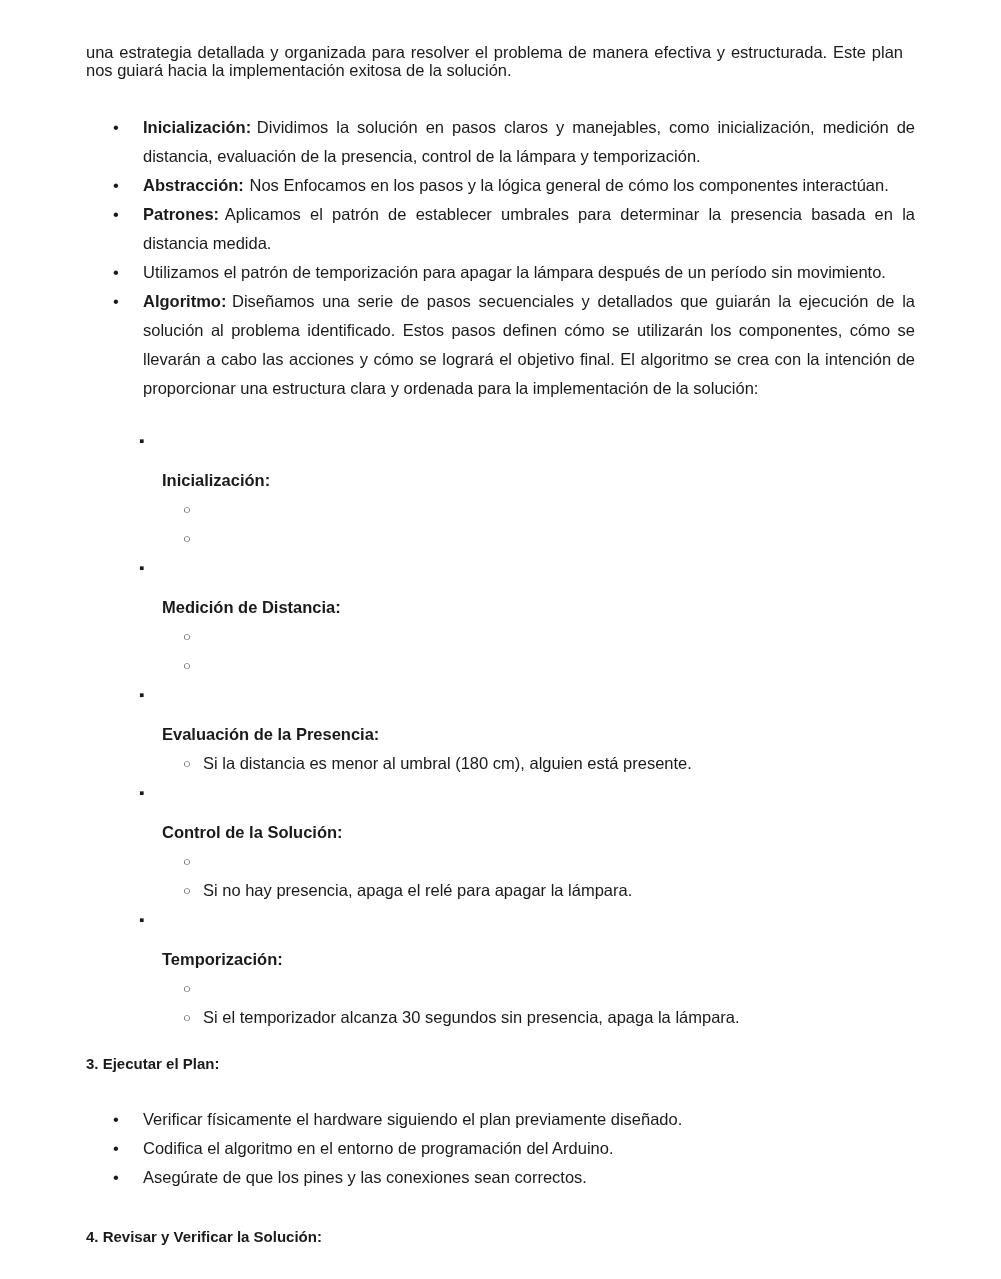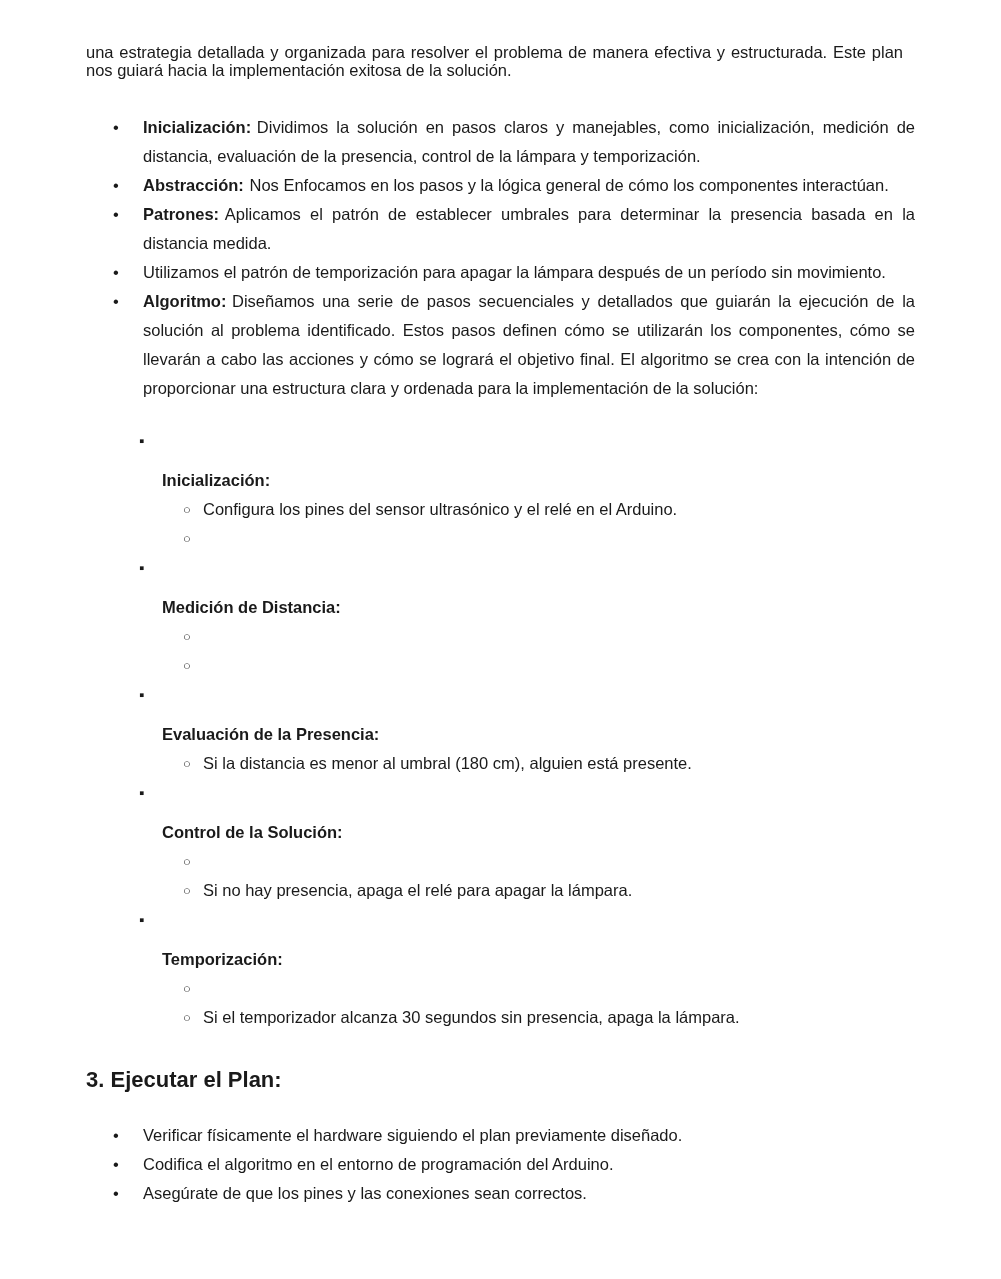--- a/index.html
+++ b/index.html
@@ -51,23 +51,23 @@
     text-align: justify;
   }
   .txt-left { flex: 1; }
   .lbl {
     font-weight: bold;
     margin-right: 0.34em;
   }
   .step-title { font-weight: bold; margin-top: 40px; }
   .algo-list { margin-top: 23px; }
   .heading {
-    font-size: 22px;
+    font-size: 15px;
     font-weight: bold;
-    margin: 33px 0 0 0;
+    margin: 17px 0 0 0;
     line-height: 29px;
   }
   .exec-list { margin-top: 27px; }
   .heading.review { margin-top: 30px; }
 </style>
 </head>
 <body>
 
 <div class="page">
 
@@ -97,21 +97,20 @@
   </ul>
 
   <ul class="algo-list">
 
     <li>
       <span class="m m2">▪</span>
       <div class="txt-left step-title">Inicialización:</div>
     </li>
     <li>
       <span class="m m3">○</span>
-      <div class="txt-left">Configura los pines del sensor ultrasónico y el relé en el Arduino.</div>
     </li>
     <li>
       <span class="m m3">○</span>
     </li>
 
     <li>
       <span class="m m2">▪</span>
       <div class="txt-left step-title">Medición de Distancia:</div>
     </li>
     <li>
@@ -165,14 +164,15 @@
     <li>
       <span class="m m1">•</span>
       <div class="txt-left">Codifica el algoritmo en el entorno de programación del Arduino.</div>
     </li>
     <li>
       <span class="m m1">•</span>
       <div class="txt-left">Asegúrate de que los pines y las conexiones sean correctos.</div>
     </li>
   </ul>
 
+  <h3 class="heading review">4. Revisar y Verificar la Solución:</h3>
 
 </div>
 
 </body></html>

